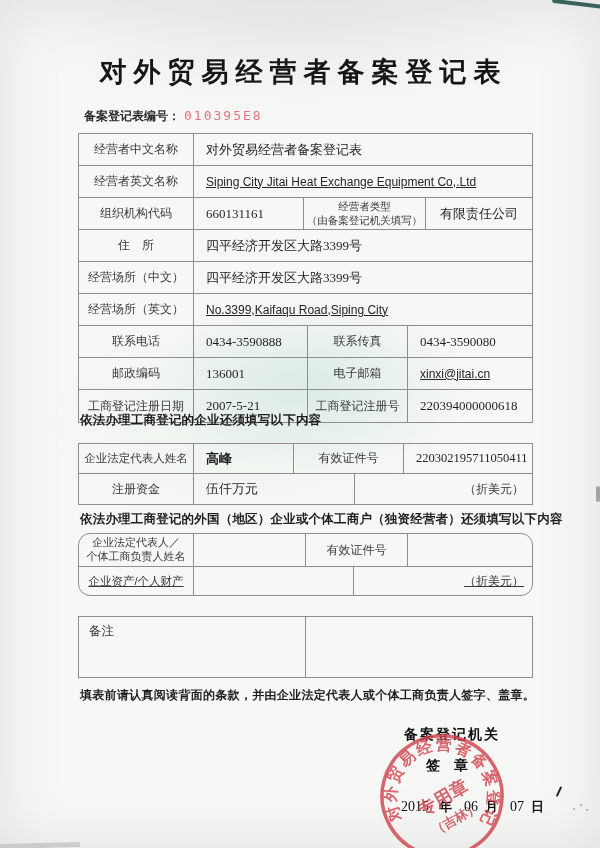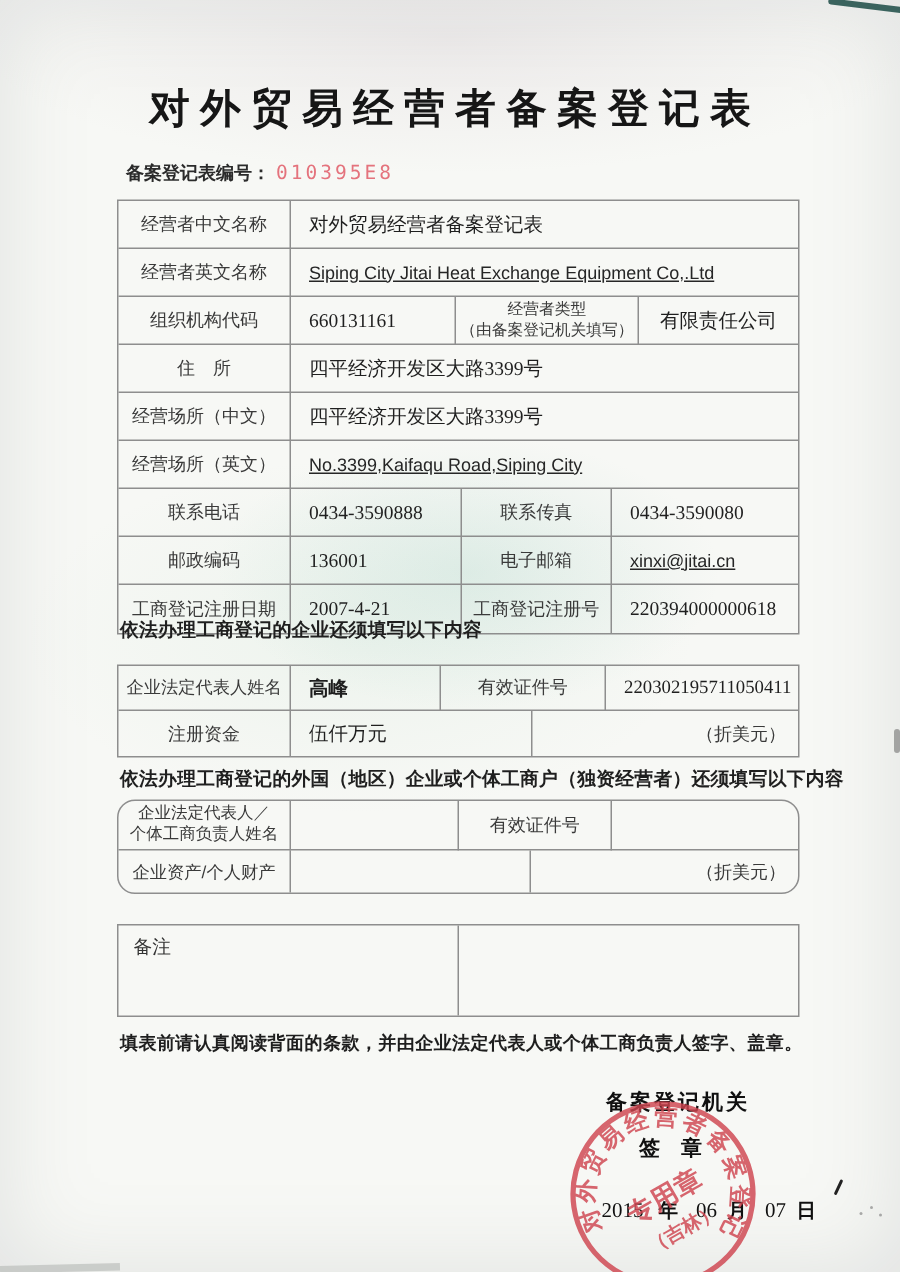--- a/index.html
+++ b/index.html
@@ -26,21 +26,21 @@
   .company-code { font-family:"Liberation Serif", serif; font-size:13.5px; color:#1d1d1d;
                   margin-left:12px; letter-spacing:0.5px; }
 
   .tbl { position:absolute; left:78px; width:455px; border:1px solid #8e8e8e; box-sizing:border-box; }
   .trow { display:flex; }
   .cell { box-sizing:border-box; display:flex; align-items:center; border-right:1px solid #8e8e8e;
           border-bottom:1px solid #8e8e8e; white-space:nowrap; overflow:visible; }
   .cell:last-child { border-right:none; }
   .trow:last-child .cell { border-bottom:none; }
   .h32 .cell { height:32px; } .h30 .cell { height:30px; } .h33 .cell { height:33px; }
-  .h28 .cell { height:28px; } .h62 .cell { height:60px; }
+  .h28 .cell { height:28px;text-decoration:underline; } .h62 .cell { height:60px; }
   .lab { justify-content:center; text-align:center; font-size:12px; color:#3a3a3a; }
   .lab2 { flex-direction:column; justify-content:center; line-height:1.25; font-size:10.5px; }
   .lab2 span { display:block; }
   .val { font-family:"Liberation Serif", serif; font-size:13px; color:#1f1f1f; padding-left:12px; }
   .val.sans { font-family:"Liberation Sans", sans-serif; font-size:12px; color:#262626;text-decoration:underline; }
   .val.bold { font-family:"Liberation Sans", sans-serif; font-weight:700; font-size:13px; }
   .val.ctr { padding-left:0; justify-content:center; }
   .usd { justify-content:flex-end; padding-right:8px; font-size:12px; color:#3a3a3a; }
   .remark-lab { align-items:flex-start; justify-content:flex-start; padding:6px 0 0 10px;
                 font-size:12.5px; color:#333; }
@@ -124,21 +124,21 @@
       <div class="cell val" style="flex:1;">0434-3590080</div>
     </div>
     <div class="trow h32">
       <div class="cell lab" style="width:115px;font-family:Liberation Serif, serif;">邮政编码</div>
       <div class="cell val" style="width:114px;">136001</div>
       <div class="cell lab" style="width:100px;">电子邮箱</div>
       <div class="cell val sans" style="flex:1;">xinxi@jitai.cn</div>
     </div>
     <div class="trow h32">
       <div class="cell lab" style="width:115px;">工商登记注册日期</div>
-      <div class="cell val" style="width:114px;">2007-4-21</div>
+      <div class="cell val" style="width:114px;">2007-5-21</div>
       <div class="cell lab" style="width:100px;">工商登记注册号</div>
       <div class="cell val" style="flex:1;">220394000000618</div>
     </div>
   </div>
 
   <div class="sec-header" style="top:412px;text-align:right;">依法办理工商登记的企业还须填写以下内容</div>
 
   <div class="tbl" style="top:443px;">
     <div class="trow h30">
       <div class="cell lab" style="width:115px;font-size:11.5px;">企业法定代表人姓名</div>

